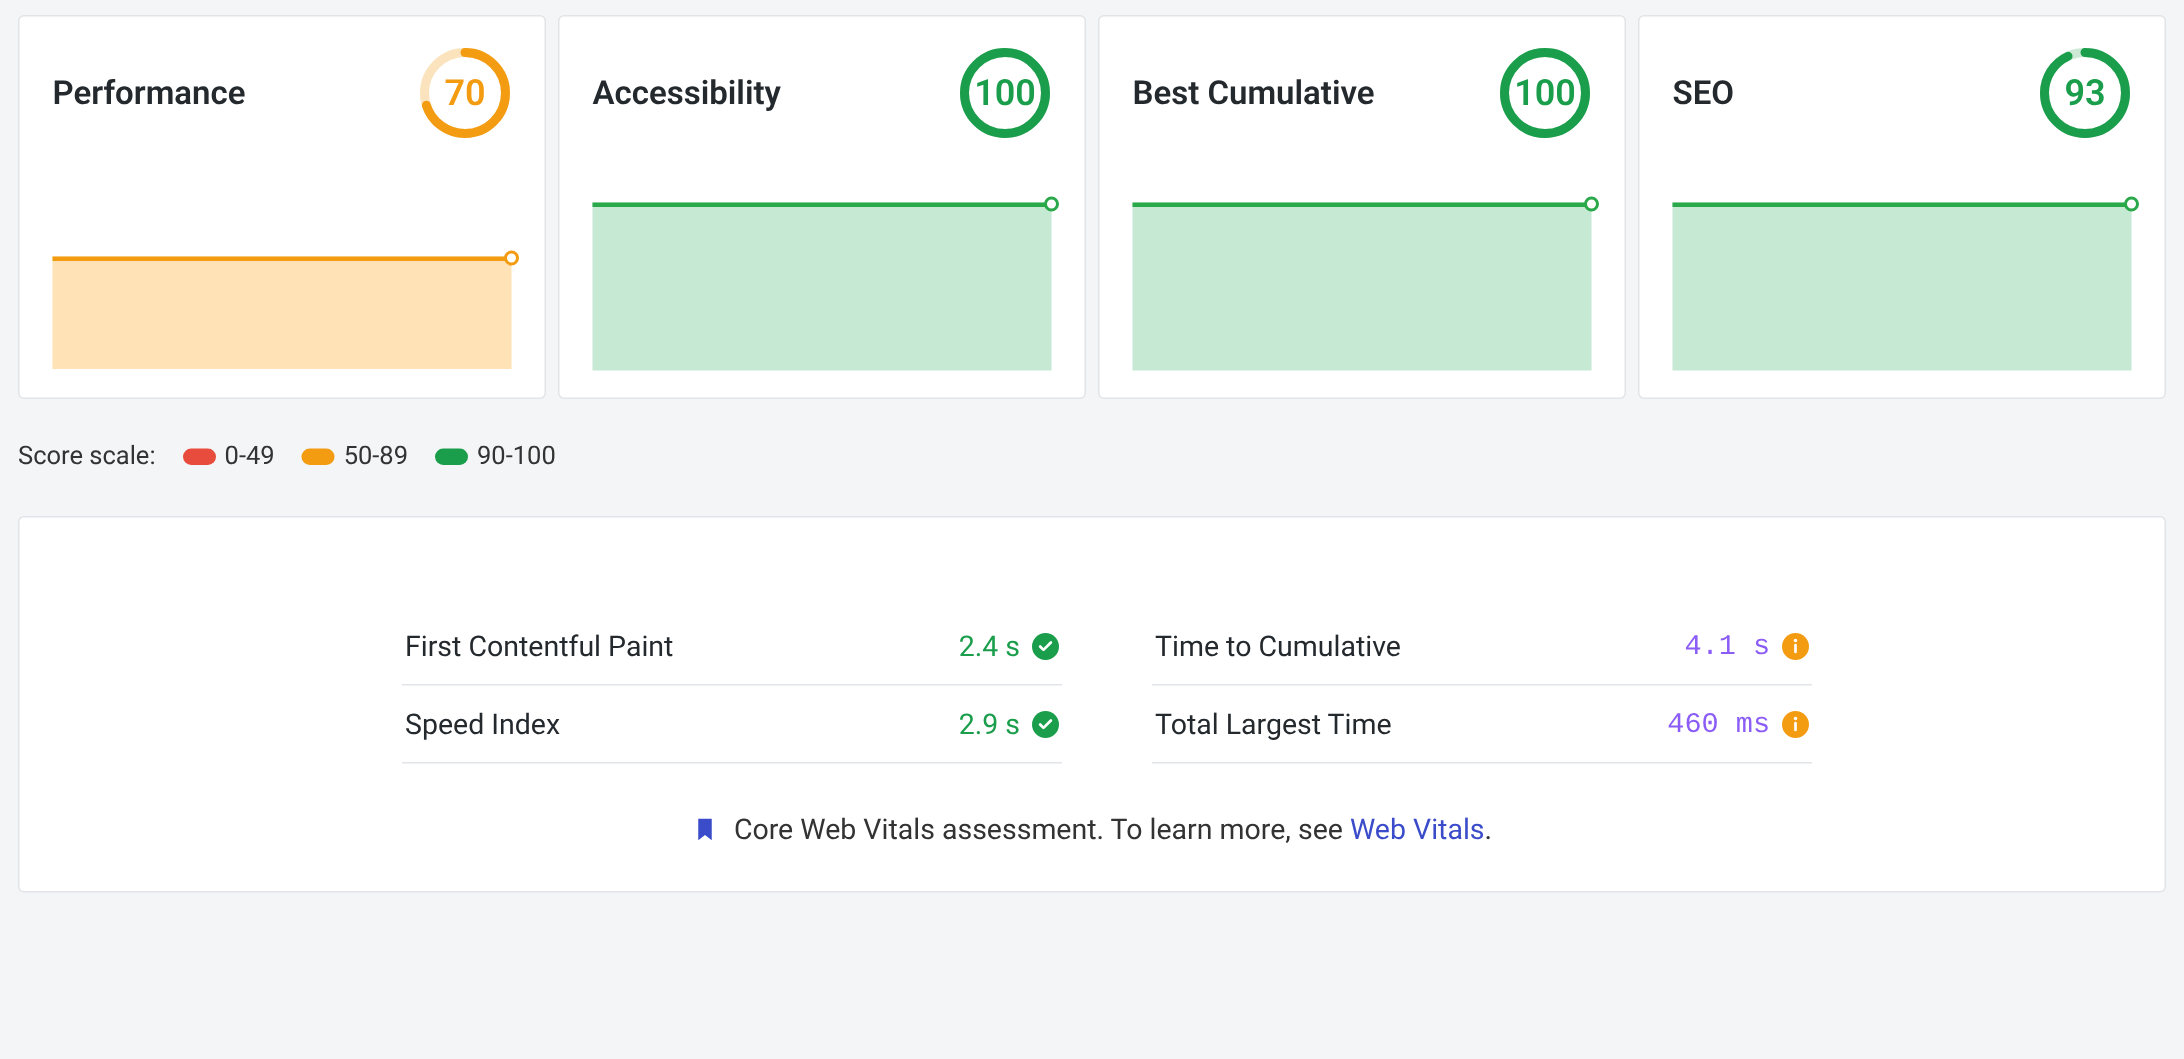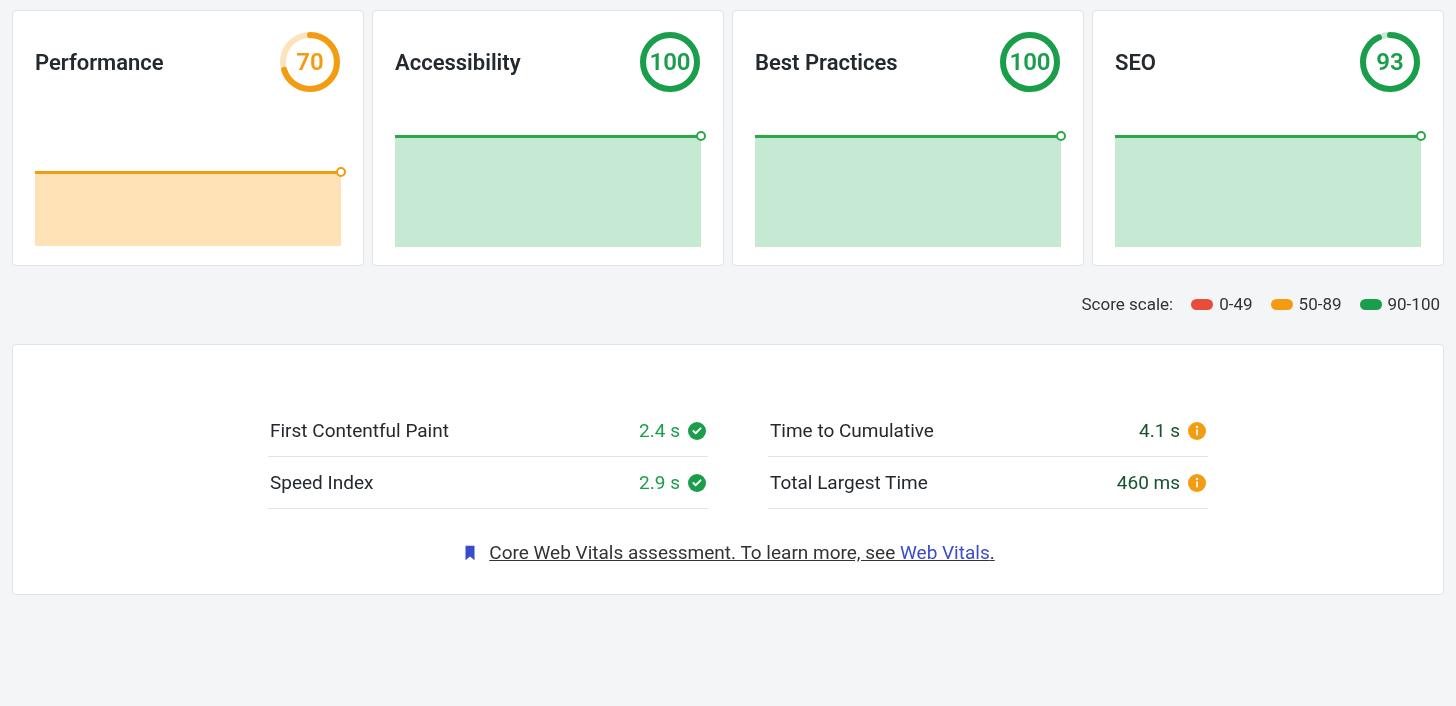--- a/index.html
+++ b/index.html
@@ -13,37 +13,37 @@
     .gauge-wrap svg { transform: rotate(-90deg); }
     .gauge-score { position: absolute; inset: 0; display: flex; align-items: center; justify-content: center; font-size: 24px; font-weight: 600; }
 
     .spark { position: relative; height: 80px; width: 100%; }
     .spark.orange { background: #ffe2b6; border-top: 3px solid #f39c12; height: 75px; margin-top: 36px; }
     .spark.green { background: #c6e9d3; border-top: 3px solid #2ba84a; height: 112px; }
     .spark-dot { position: absolute; right: -5px; top: -7px; width: 10px; height: 10px; border-radius: 50%; background: #fff; border: 2px solid; }
     .spark.orange .spark-dot { border-color: #f39c12; }
     .spark.green .spark-dot { border-color: #2ba84a; }
 
-    .legend { display: flex; justify-content: flex-end; align-items: center; gap: 18px; font-size: 17px; color: #333; margin: 28px 4px 0 0; }
+    .legend { display: flex; align-items: center; gap: 18px; font-size: 17px; color: #333; margin: 28px 4px 0 0; }
     .legend-pill { display: inline-block; width: 22px; height: 11px; border-radius: 6px; margin-right: 6px; vertical-align: middle; }
     .legend-item { display: inline-flex; align-items: center; }
 
     .metrics-panel { background: #fff; border: 1px solid #e1e4e8; border-radius: 4px; margin-top: 30px; padding: 60px 0 30px; }
     .metrics-grid { display: flex; justify-content: center; gap: 40px; max-width: 980px; margin: 0 auto; }
     .metrics-col { flex: 1; max-width: 460px; }
     .metric-row { display: flex; justify-content: space-between; align-items: center; padding: 14px 2px; border-bottom: 1px solid #e1e4e8; font-size: 19px; margin-left: 20px; }
     .metric-label { color: #24292e; display: flex; align-items: center; gap: 8px; }
     .metric-value { display: flex; align-items: center; gap: 8px; font-weight: 400; }
     .val-green { color: #1a9e4b; }
-    .val-orange { color: #14532d; }
+    .val-orange { color: #8b5cf6; font-family: Liberation Mono, monospace; }
     .status-green { width: 18px; height: 18px; }
     .status-orange { width: 18px; height: 18px; }
     .bookmark { width: 18px; height: 18px; }
 
-    .footnote { margin-top: 32px; text-align: center; font-size: 19px; color: #333; display: flex; justify-content: center; align-items: center; gap: 10px; text-decoration: underline; }
+    .footnote { margin-top: 32px; text-align: center; font-size: 19px; color: #333; display: flex; justify-content: center; align-items: center; gap: 10px; }
     .footnote a { color: #3b4cca; text-decoration: none; }
   </style>
 </head>
 <body>
 
 <div class="cards">
 
   <div class="card">
     <div class="card-header">
       <div class="card-title">Performance</div>
@@ -71,21 +71,21 @@
         <div class="gauge-score" style="color:#1a9e4b">100</div>
       </div>
     </div>
     <div class="spark green">
         <div class="spark-dot"></div>
       </div>
   </div>
 
   <div class="card">
     <div class="card-header">
-      <div class="card-title">Best Practices</div>
+      <div class="card-title">Best Cumulative</div>
       <div class="gauge-wrap">
         <svg width="62" height="62">
           <circle cx="31" cy="31" r="27" fill="none" stroke="#cde9d6" stroke-width="6"></circle>
           <circle cx="31" cy="31" r="27" fill="none" stroke="#1a9e4b" stroke-width="6" stroke-linecap="round" stroke-dasharray="169.6" stroke-dashoffset="0"></circle>
         </svg>
         <div class="gauge-score" style="color:#1a9e4b">100</div>
       </div>
     </div>
     <div class="spark green">
         <div class="spark-dot"></div>

